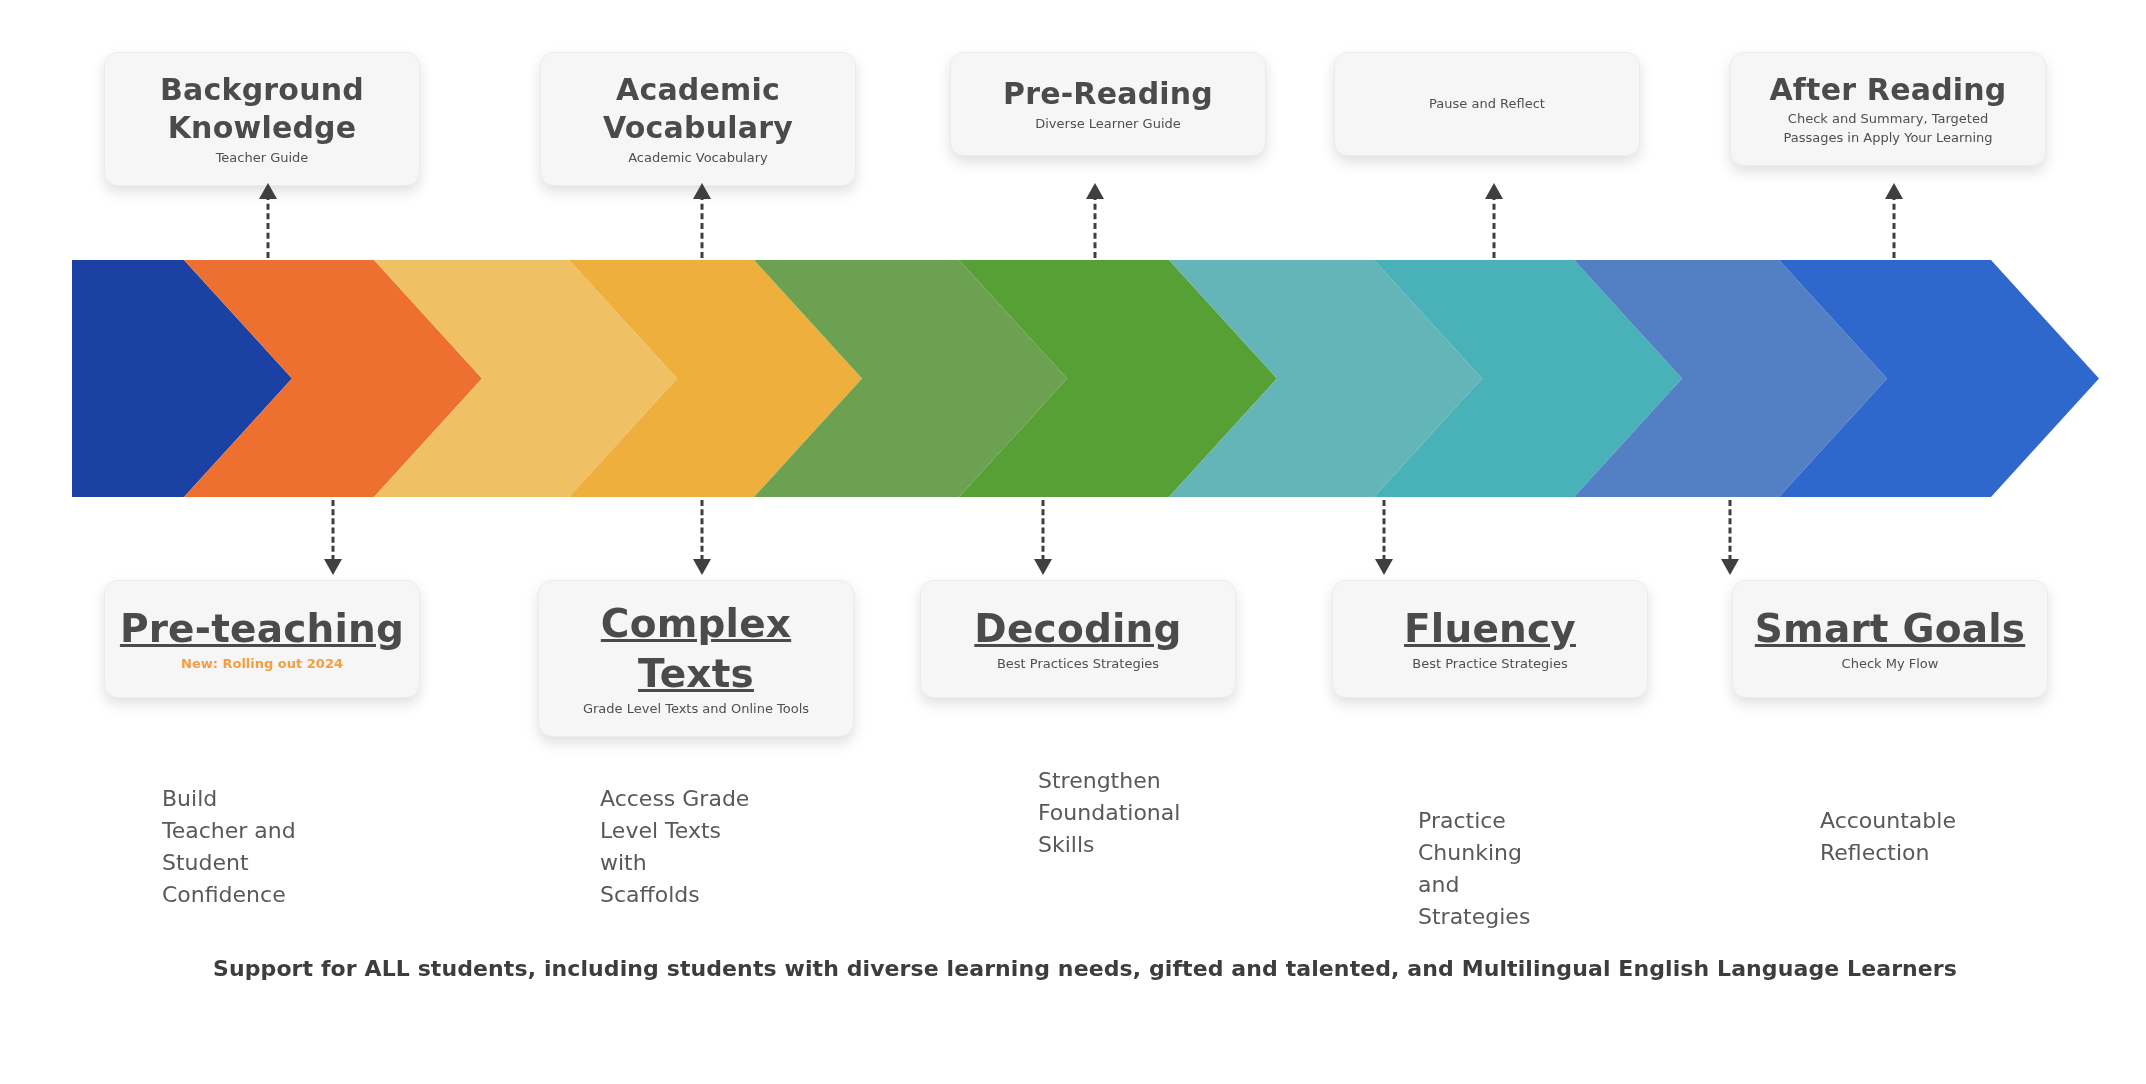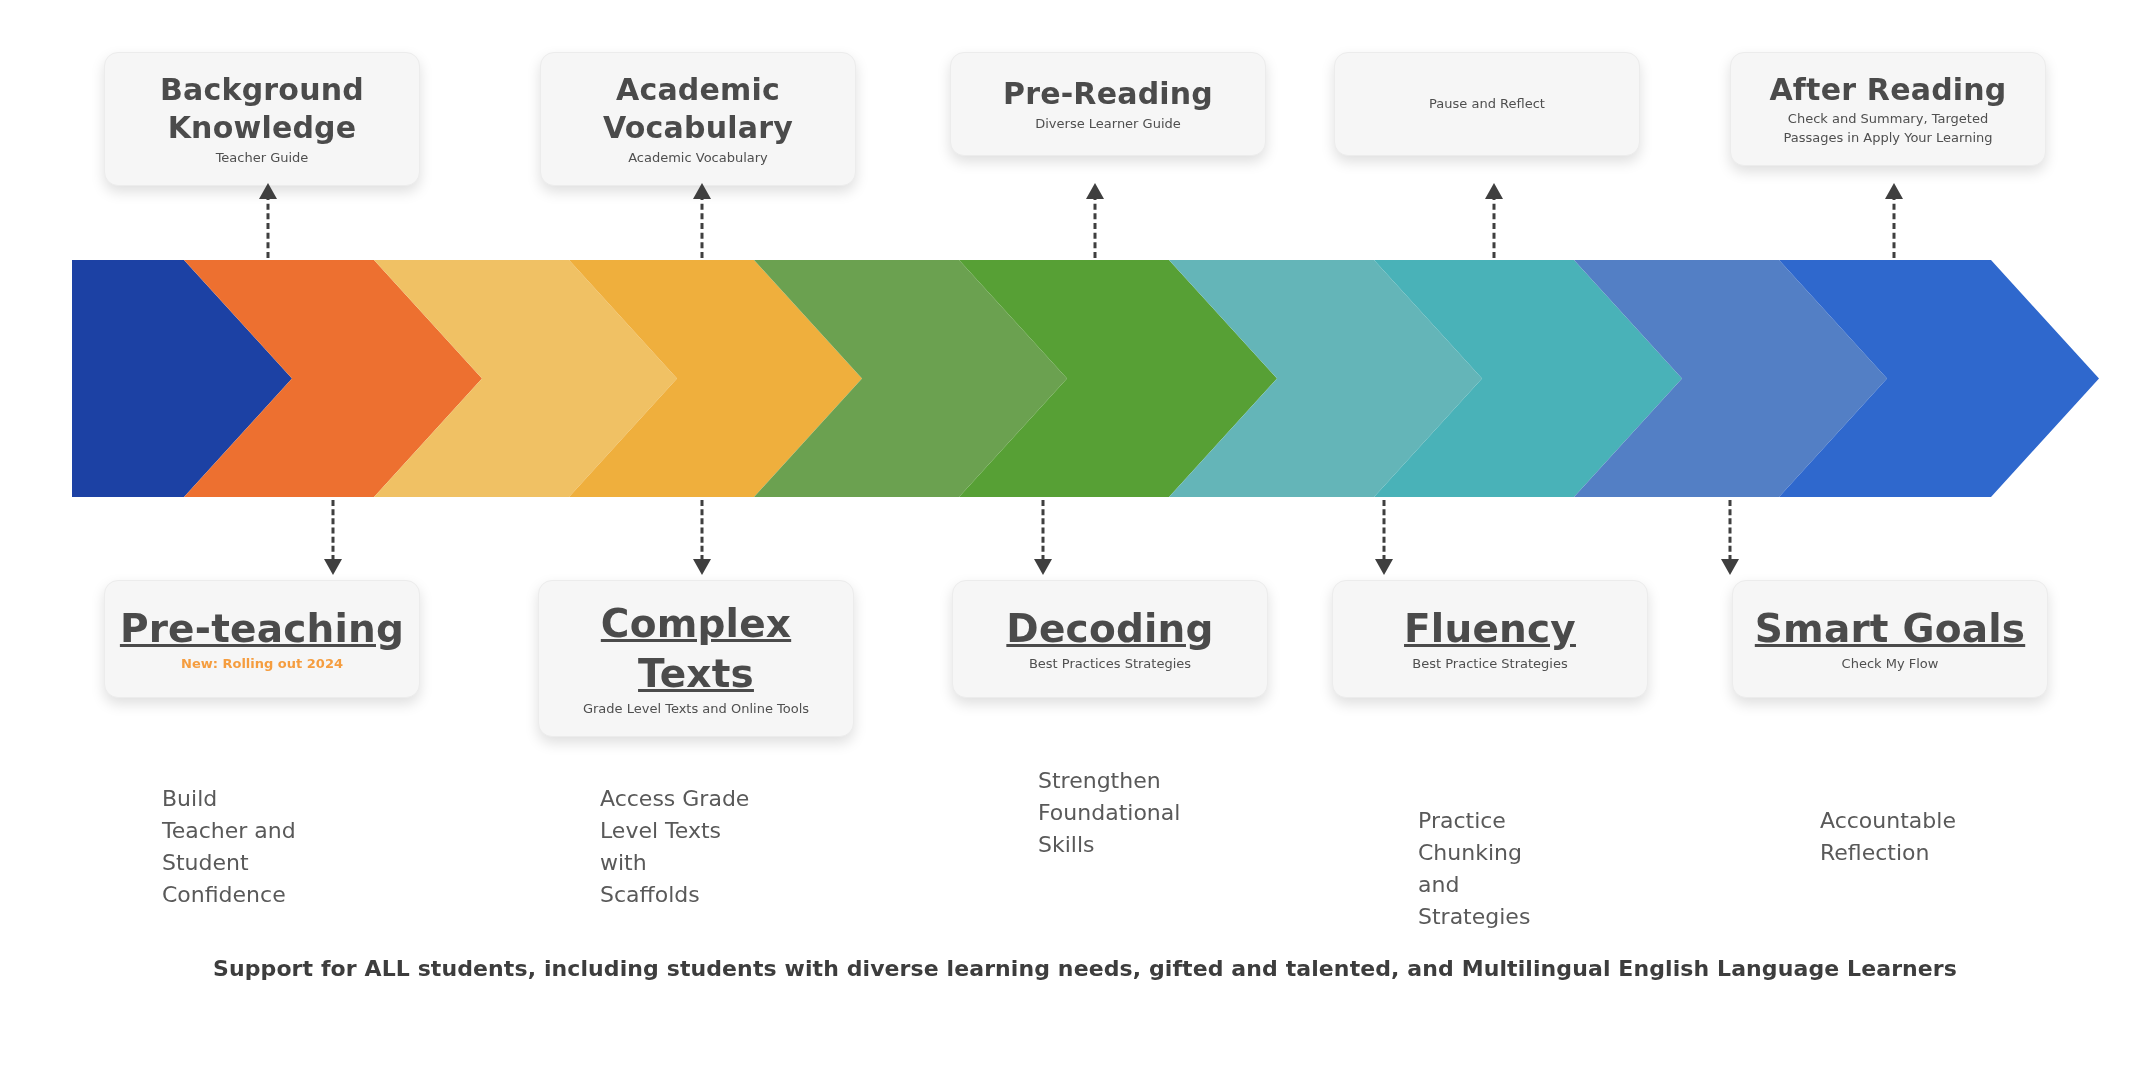--- a/index.html
+++ b/index.html
@@ -135,21 +135,21 @@
 
   <div class="row-bottom">
     <div class="card bottom" style="left:104px;">
       <div class="title">Pre-teaching</div>
       <div class="subtitle accent-text">New: Rolling out 2024</div>
     </div>
     <div class="card bottom" style="left:538px;">
       <div class="title">Complex Texts</div>
       <div class="subtitle">Grade Level Texts and Online Tools</div>
     </div>
-    <div class="card bottom" style="left:952px;">
+    <div class="card bottom" style="left:920px;">
       <div class="title">Decoding</div>
       <div class="subtitle">Best Practices Strategies</div>
     </div>
     <div class="card bottom" style="left:1332px;">
       <div class="title">Fluency</div>
       <div class="subtitle">Best Practice Strategies</div>
     </div>
     <div class="card bottom" style="left:1732px;">
       <div class="title">Smart Goals</div>
       <div class="subtitle">Check My Flow</div>

